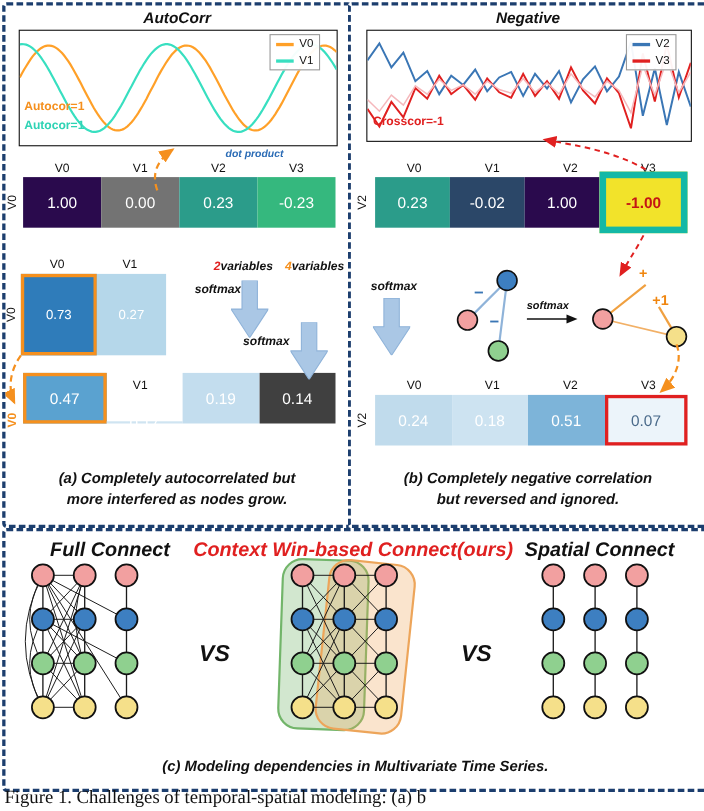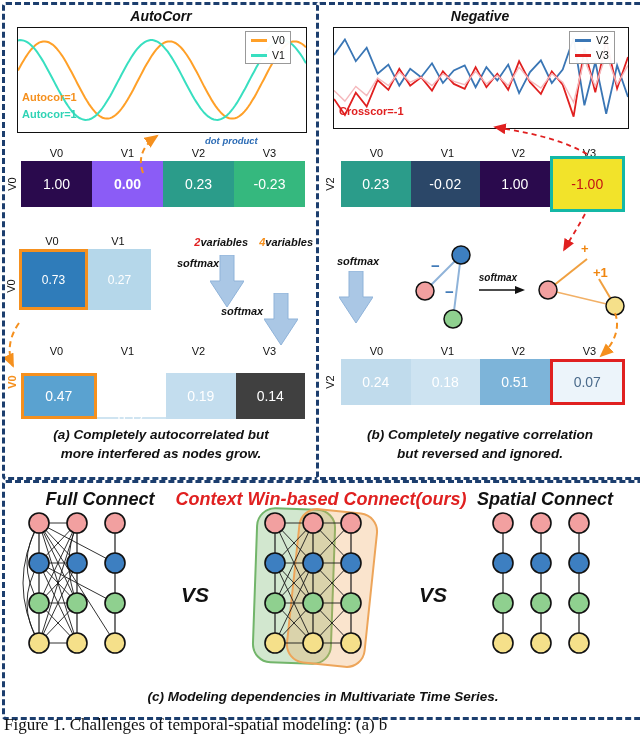--- a/index.html
+++ b/index.html
@@ -11,21 +11,21 @@
   .legend .li{display:flex;align-items:center;gap:5px}
   .legend .chip{width:16px;height:3px;display:inline-block}
   .anno{position:absolute;font-weight:bold;font-size:11px;z-index:3}
   .hm-head{position:absolute;display:flex;font-size:11px}
   .hm-head span{flex:1;text-align:center}
   .dotp{position:absolute;font-size:9.5px;font-style:italic;font-weight:bold}
   .hm{position:absolute;display:flex;align-items:stretch}
   .hm .cell{flex:1;display:flex;align-items:center;justify-content:center;color:#fff;font-size:14px}
   .cell.hl-orange{border:3px solid #f5901e}
   .cell.hl-red{border:3px solid #e02020}
-  .cell.pop{margin:-5px 0;border:3px solid #14b8a6;font-weight:normal;z-index:2;position:relative}
+  .cell.pop{margin:-5px 0;border:6px solid #14b8a6;font-weight:bold;z-index:2;position:relative}
   .vlabel{position:absolute;display:flex;align-items:center;justify-content:center;font-size:11px}
   .vlabel span{transform:rotate(-90deg);white-space:nowrap;display:block}
   .softrow{position:absolute;font-size:11px;font-weight:bold;font-style:italic;white-space:nowrap}
   .caption{position:absolute;left:0;right:0;text-align:center;font-weight:bold;font-style:italic;font-size:13.5px}
   .overlay{position:absolute;left:0;top:0;pointer-events:none;z-index:4}
   .fatarrow{position:absolute;z-index:1}
   .dashO{fill:none;stroke:#f5901e;stroke-width:2;stroke-dasharray:6 4}
   .dashR{fill:none;stroke:#e02020;stroke-width:1.8;stroke-dasharray:5 4}
   .c-head{position:absolute;text-align:center;font-weight:bold;font-style:italic;font-size:18px}
   .vs{position:absolute;font-weight:bold;font-style:italic;font-size:21px;text-align:center}
@@ -65,33 +65,33 @@
       <span>V2</span>
       <span>V3</span>
     </div>
     <div class="dotp" style="left: 200px; top: 130px; color: rgb(42, 107, 181);">dot product</div>
 
     <div class="vlabel" style="left:0;top:156px;width:14px;height:46px">
         <span>V0</span>
       </div>
     <div class="hm" style="left:16px;top:156px;width:284px;height:46px">
       <div class="cell" style="background-color: rgb(42, 10, 77);">1.00</div>
-      <div class="cell" style="background-color: #8b5cf6; font-weight: bold;">0.00</div>
+      <div class="cell" style="background-color: #737373;">0.00</div>
       <div class="cell" style="background-color: rgb(43, 156, 138);">0.23</div>
       <div class="cell" style="background-color: rgb(53, 184, 126);">-0.23</div>
     </div>
 
     <div class="hm-head" style="left:14px;top:230px;width:132px">
       <span>V0</span>
       <span>V1</span>
     </div>
     <div class="vlabel" style="left:0;top:244px;width:12px;height:74px">
         <span>V0</span>
       </div>
-    <div class="hm" style="left:14px;top:244px;width:132px;height:61px">
+    <div class="hm" style="left:14px;top:244px;width:132px;height:74px">
       <div class="cell hl-orange" style="font-size: 12px; background-color: rgb(47, 124, 186);">0.73</div>
       <div class="cell" style="font-size: 12px; background-color: rgb(181, 215, 234);">0.27</div>
     </div>
 
     <div class="softrow" style="left:150px;top:231px;width:158px;text-align:right">
       <span style="color: rgb(224, 32, 32);">2</span><span>variables</span>
       <span style="margin-left: 8px; color: rgb(245, 144, 30);">4</span><span>variables</span>
     </div>
     <div class="softrow" style="left:172px;top:252px">softmax</div>
     <svg class="fatarrow" style="left:205px;top:250px" width="34" height="52">
@@ -104,21 +104,21 @@
 
     <div class="hm-head" style="left:16px;top:340px;width:284px">
       <span>V0</span>
       <span>V1</span>
       <span>V2</span>
       <span>V3</span>
     </div>
     <div class="vlabel" style="left:0;top:354px;width:14px;height:46px;font-weight:bold">
       <span style="color: rgb(245, 144, 30);">V0</span>
     </div>
-    <div class="hm" style="left:16px;top:368px;width:284px;height:46px">
+    <div class="hm" style="left:16px;top:334px;width:284px;height:46px">
       <div class="cell hl-orange" style="background-color: rgb(90, 162, 208);">0.47</div>
       <div class="cell" style="background-color: rgb(207, 228, 241); margin-top: 44px;">0.17</div>
       <div class="cell" style="background-color: rgb(195, 221, 238);">0.19</div>
       <div class="cell" style="background-color: #404040;">0.14</div>
     </div>
 
     <div class="caption" style="top:422px">(a) Completely autocorrelated but</div>
     <div class="caption" style="top:441px">more interfered as nodes grow.</div>
 
     <svg class="overlay" width="312" height="472">

